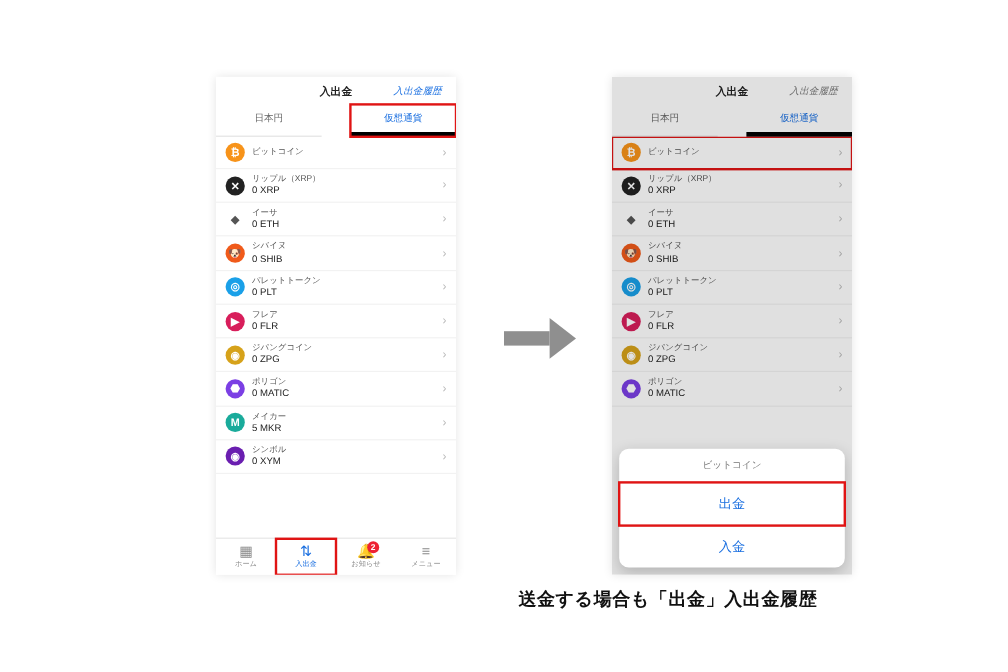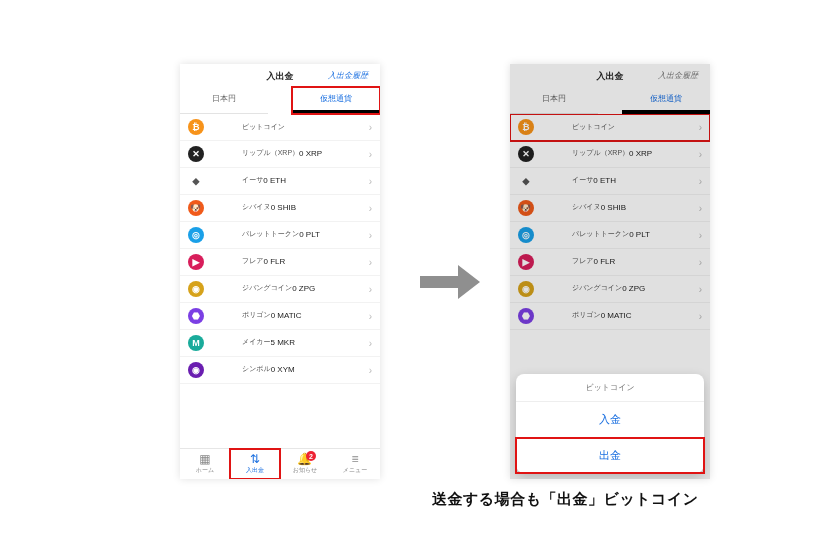--- a/index.html
+++ b/index.html
@@ -45,21 +45,21 @@
     display:flex; align-items:center; gap:6px;
     padding:5px 8px; border-bottom:1px solid #f2f2f2;
     position:relative;
   }
   .row .chev{ position:absolute; right:8px; color:#bbb; font-size:10px;}
   .coin-ico{
     width:16px;height:16px;border-radius:50%;
     display:flex;align-items:center;justify-content:center;
     color:#fff;font-size:9px;font-weight:700;flex:0 0 16px;
   }
-  .coin-txt{display:flex;flex-direction:row;line-height:1.15;margin-left:32px;}
+  .coin-txt{display:flex;flex-direction:column;line-height:1.15;}
   .coin-name{font-size:7px;color:#555;}
   .coin-bal{font-size:8px;color:#222;}
   .redbox{ outline:2px solid #e01414; outline-offset:-1px; }
   .tabbar{
     display:flex; border-top:1px solid #e6e6e6;
     background:#fff;
   }
   .titem{
     flex:1;display:flex;flex-direction:column;align-items:center;
     gap:1px;padding:4px 0;font-size:6px;color:#8a8a8a;position:relative;
@@ -297,20 +297,20 @@
             <span class="coin-bal">0 MATIC</span>
           </div>
           <span class="chev">›</span>
         </div>
       </div>
 
     <div class="shade"></div>
 
     <div class="sheet">
       <div class="stitle">ビットコイン</div>
+      <div class="sbtn redbox">出金</div>
       <div class="sbtn">入金</div>
-      <div class="sbtn redbox">出金</div>
     </div>
   </div>
 
-  <div class="caption">送金する場合も「出金」ビットコイン</div>
+  <div class="caption">送金する場合も「出金」入出金履歴</div>
 
 </div>
 
 </body></html>

